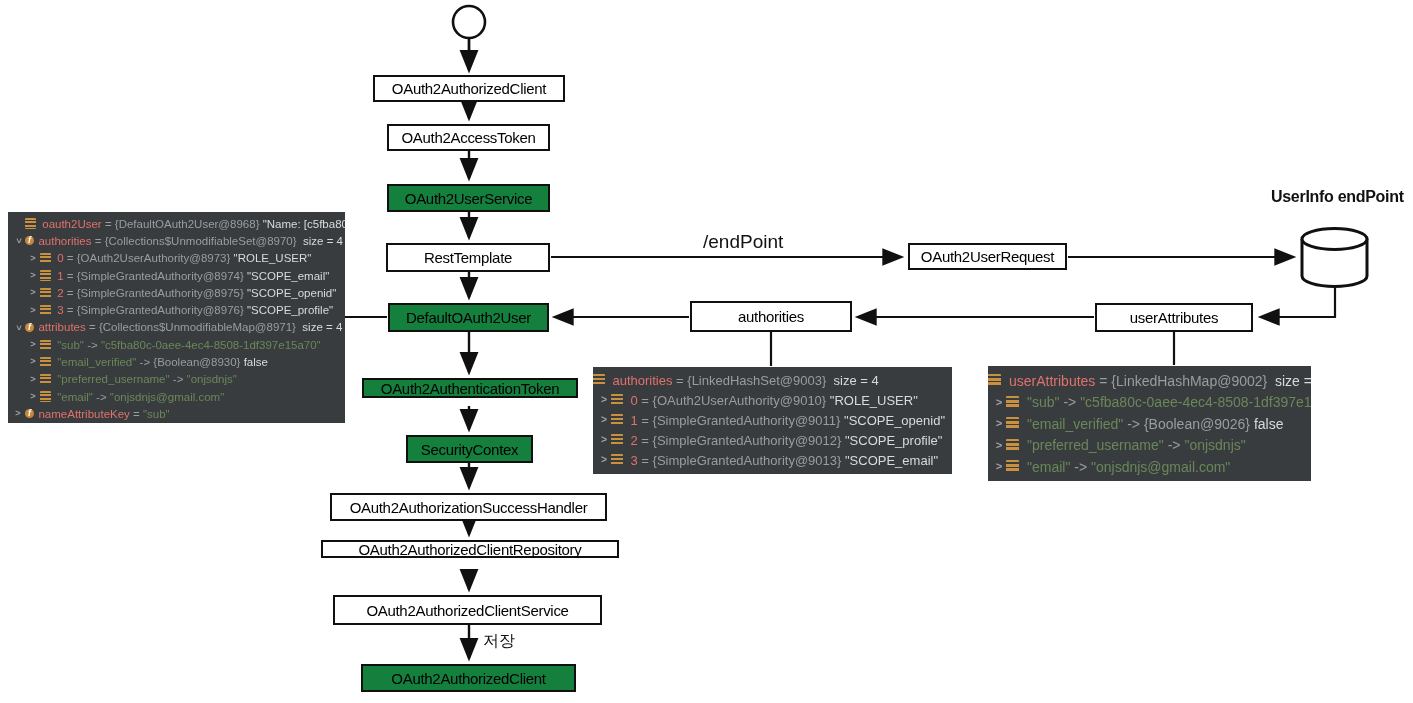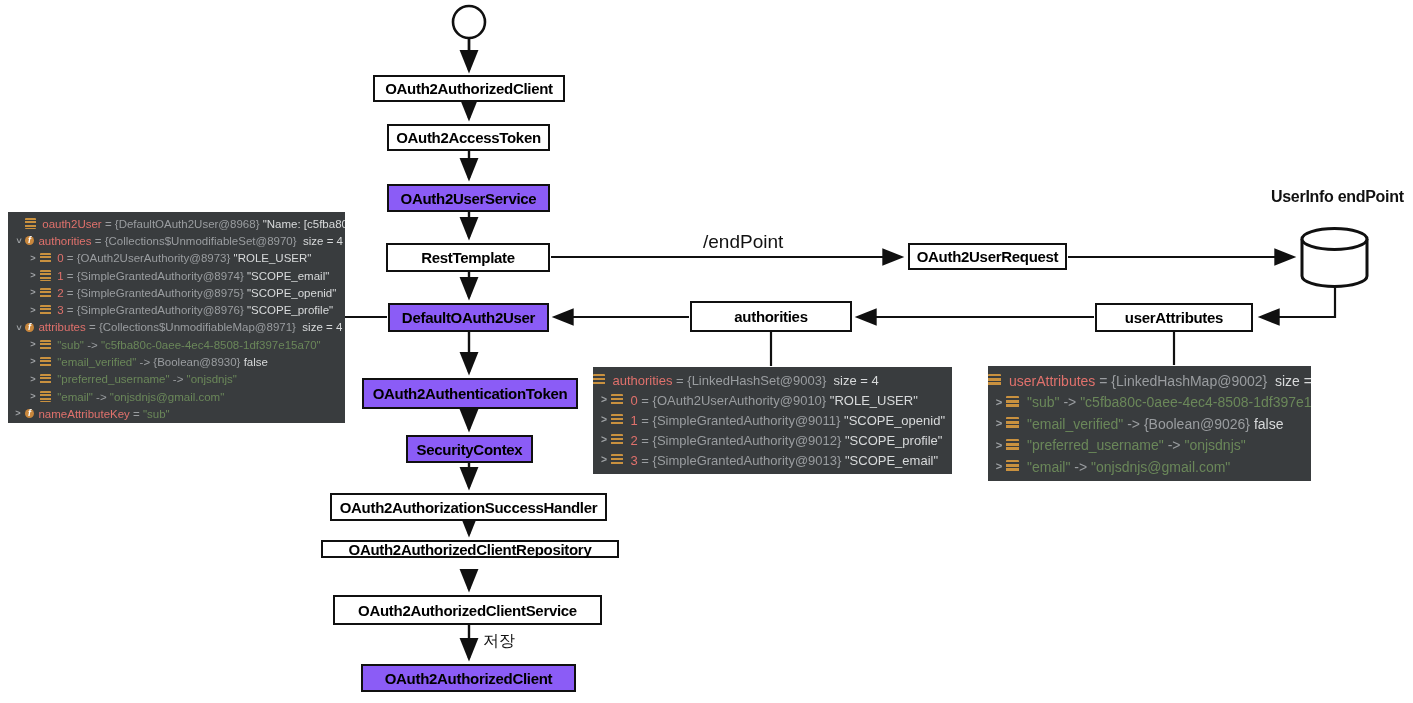--- a/index.html
+++ b/index.html
@@ -7,23 +7,23 @@
     width:1413px;height:703px;position:relative;background:#ffffff;
     font-family:"Liberation Sans", sans-serif;overflow:hidden;
   }
   #canvas{position:absolute;left:0;top:0;width:1413px;height:703px;}
   svg.layer{position:absolute;left:0;top:0;pointer-events:none;}
 
   
   .node{
     position:absolute;box-sizing:border-box;border:2.4px solid #101010;background:#ffffff;
     display:flex;align-items:center;justify-content:center;
-    font-weight:bold;font-size:15px;letter-spacing:-0.3px;color:#000;white-space:nowrap;
-  }
-  .node.blue{background:#8b5cf6;}
+    font-weight:normal;font-size:15px;letter-spacing:-0.3px;color:#000;white-space:nowrap;
+  }
+  .node.blue{background:#15803d;}
 
   
   .lbl{position:absolute;color:#111;white-space:nowrap;}
   #lbl-endpoint{left:1271px;top:188px;font-weight:bold;font-size:16px;letter-spacing:-0.3px;}
   #lbl-userinfo{left:703px;top:231px;font-size:19px;}
   #lbl-save{left:483px;top:631px;font-size:16px;}
 
   
   .dbg{
     position:absolute;background:#393c3e;overflow:hidden;box-sizing:border-box;
@@ -102,21 +102,21 @@
       <path d="M1302,239 L1302,276 A32.5,10.5 0 0 0 1367,276 L1367,239"></path>
       <ellipse cx="1334.5" cy="239" rx="32.5" ry="10.5"></ellipse>
     </g>
   </svg>
 
   <div class="node" style="left:373px;top:75px;width:192px;height:27px">OAuth2AuthorizedClient</div>
   <div class="node" style="left:387px;top:124px;width:163px;height:27px">OAuth2AccessToken</div>
   <div class="node blue" style="left:387px;top:184px;width:163px;height:28px">OAuth2UserService</div>
   <div class="node" style="left:386px;top:243px;width:164px;height:29px">RestTemplate</div>
   <div class="node blue" style="left:388px;top:303px;width:161px;height:29px">DefaultOAuth2User</div>
-  <div class="node blue" style="left:362px;top:378px;width:216px;height:31px">OAuth2AuthenticationToken</div>
+  <div class="node blue" style="left:362px;top:378px;width:216px;height:20px">OAuth2AuthenticationToken</div>
   <div class="node blue" style="left:406px;top:435px;width:127px;height:28px">SecurityContex</div>
   <div class="node" style="left:330px;top:493px;width:277px;height:28px">OAuth2AuthorizationSuccessHandler</div>
   <div class="node" style="left:321px;top:540px;width:298px;height:18px">OAuth2AuthorizedClientRepository</div>
   <div class="node" style="left:333px;top:595px;width:269px;height:30px">OAuth2AuthorizedClientService</div>
   <div class="node blue" style="left:361px;top:664px;width:215px;height:28px">OAuth2AuthorizedClient</div>
   <div class="node" style="left:908px;top:243px;width:159px;height:27px">OAuth2UserRequest</div>
   <div class="node" style="left:690px;top:301px;width:162px;height:31px">authorities</div>
   <div class="node" style="left:1095px;top:303px;width:158px;height:29px">userAttributes</div>
 
   <div class="lbl" id="lbl-endpoint">UserInfo endPoint</div>

